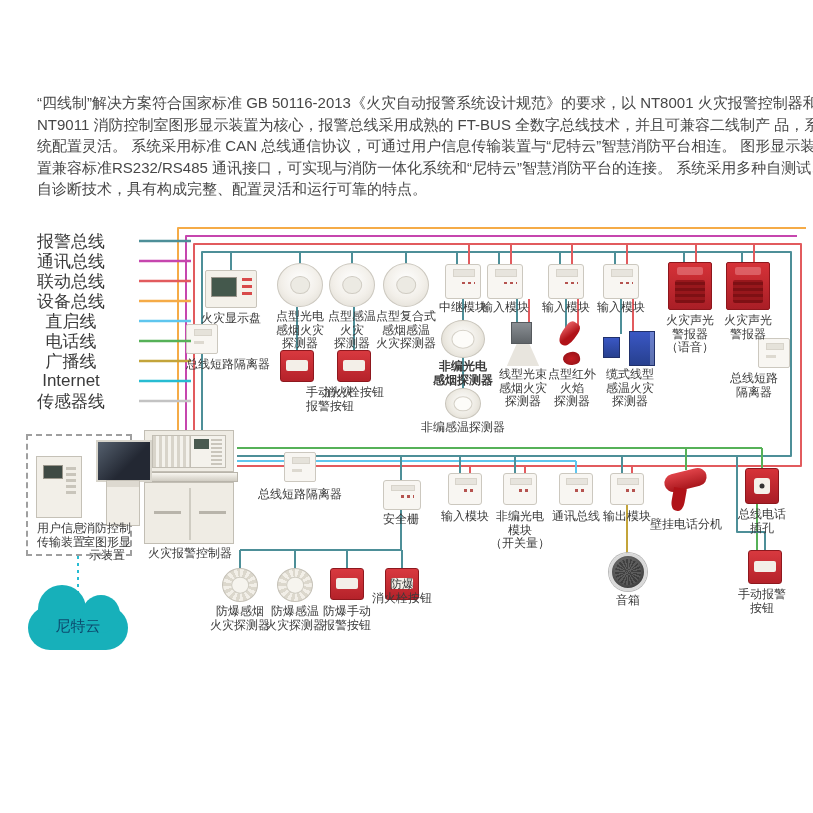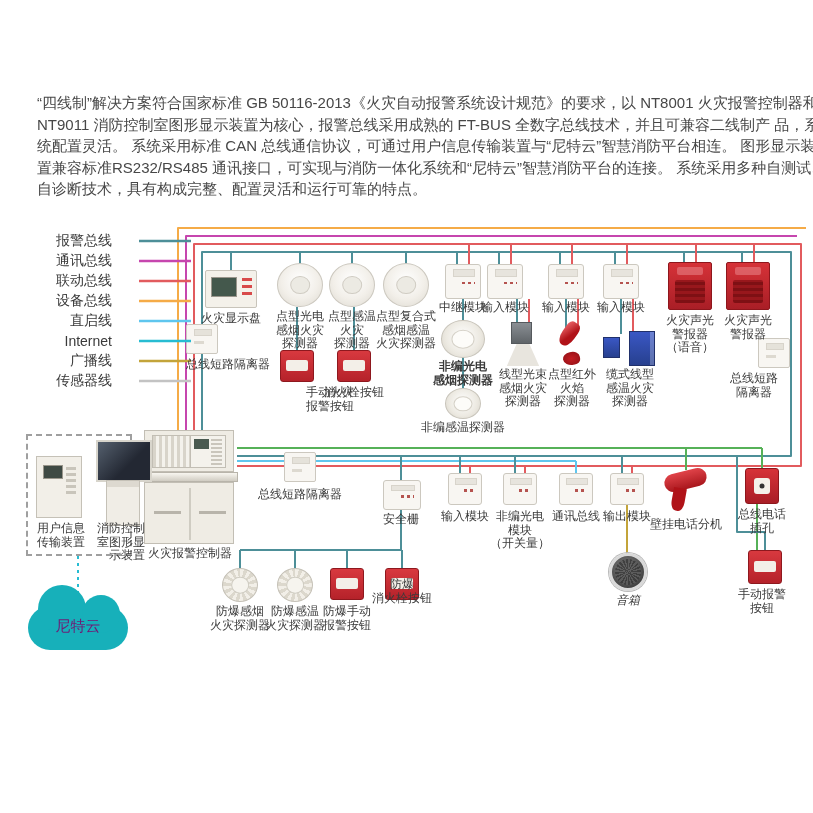--- a/index.html
+++ b/index.html
@@ -4,21 +4,21 @@
 <style>
   html,body{margin:0;padding:0;background:#fff;}
   *{box-sizing:border-box;}
   .stage{position:relative;width:813px;height:813px;background:#fff;overflow:hidden;
          font-family:"Liberation Sans","DejaVu Sans",sans-serif;}
   .intro{position:absolute;left:13px;top:92px;width:792px;font-size:15px;line-height:21.5px;
          color:#474747;white-space:pre-line;margin-left:24px;}
   
   .legend{position:absolute;left:30px;top:231px;z-index:4;}
   .legend-row{display:flex;align-items:center;height:20px;}
-  .legend-label{width:82px;text-align:right;font-size:14px;color:#3a3a3a;margin-right:27px;}
+  .legend-label{width:82px;text-align:center;font-size:17px;color:#3a3a3a;margin-right:27px;}
   .legend-swatch{width:52px;height:20px;display:block;}
   
   .wires{position:absolute;left:0;top:0;z-index:1;}
   .wires line,.wires polyline{stroke-width:2;fill:none;stroke-linejoin:round;}
   .wires .dash2{stroke-dasharray:3 4;}
   
   .lbl{position:absolute;transform:translateX(-50%);text-align:center;font-size:12px;
        line-height:13.5px;color:#3a3a3a;white-space:pre-line;z-index:5;}
   
   .dev{position:absolute;z-index:3;}
@@ -95,21 +95,21 @@
   .ctrl-body{position:absolute;left:4px;top:52px;width:90px;height:62px;background:#efece4;border:1px solid #c2beb4;}
   .ctrl-body::before{content:"";position:absolute;left:44px;top:5px;width:2px;height:52px;background:#cfccc2;}
   .ctrl-body::after{content:"";position:absolute;left:9px;top:28px;width:72px;height:3px;
        background:repeating-linear-gradient(90deg,#b8b4aa 0 27px,transparent 27px 45px);}
   
   .dash-box{position:absolute;left:26px;top:434px;width:106px;height:122px;border:2px dashed #9f9f9f;z-index:2;}
   
   .cloud{position:absolute;left:28px;top:606px;width:100px;height:44px;border-radius:26px;z-index:3;}
   .cloud::before{content:"";position:absolute;left:10%;top:-21px;width:48px;height:48px;border-radius:50%;background:inherit;}
   .cloud::after{content:"";position:absolute;right:8%;top:-11px;width:38px;height:38px;border-radius:50%;background:inherit;}
-  .cloud span{position:relative;z-index:1;display:block;text-align:center;color:#701a75;font-size:15px;line-height:40px;}
+  .cloud span{position:relative;z-index:1;display:block;text-align:center;color:#0c4a6e;font-size:15px;line-height:40px;}
 </style>
 </head>
 <body>
 
 <div class="stage">
 
   <div class="intro">“四线制”解决方案符合国家标准 GB 50116-2013《火灾自动报警系统设计规范》的要求，以 NT8001 火灾报警控制器和NT9011 消防控制室图形显示装置为核心，报警总线采用成熟的 FT-BUS 全数字总线技术，并且可兼容二线制产 品，系统配置灵活。 系统采用标准 CAN 总线通信协议，可通过用户信息传输装置与“尼特云”智慧消防平台相连。 图形显示装置兼容标准RS232/RS485 通讯接口，可实现与消防一体化系统和“尼特云”智慧消防平台的连接。 系统采用多种自测试、自诊断技术，具有构成完整、配置灵活和运行可靠的特点。</div>
 
   <div class="legend">
     <div class="legend-row">
@@ -136,29 +136,35 @@
           <line x1="0" y1="10" x2="52" y2="10" stroke-width="2.5" stroke="#f5ab47"></line>
         </svg>
     </div>
     <div class="legend-row">
       <span class="legend-label">直启线</span>
       <svg class="legend-swatch" width="52" height="20">
           <line x1="0" y1="10" x2="52" y2="10" stroke-width="2.5" stroke="#5fc6ee"></line>
         </svg>
     </div>
     <div class="legend-row">
+      <span class="legend-label">电话线</span>
+      <svg class="legend-swatch" width="52" height="20">
+          <line x1="0" y1="10" x2="52" y2="10" stroke-width="2.5" stroke="#56b158"></line>
+        </svg>
+    </div>
+    <div class="legend-row">
+      <span class="legend-label">广播线</span>
+      <svg class="legend-swatch" width="52" height="20">
+          <line x1="0" y1="10" x2="52" y2="10" stroke-width="2.5" stroke="#c3a43a"></line>
+        </svg>
+    </div>
+    <div class="legend-row">
       <span class="legend-label">Internet</span>
       <svg class="legend-swatch" width="52" height="20">
           <line x1="0" y1="10" x2="52" y2="10" stroke-width="2.5" class="dash2" stroke="#27bcd2"></line>
-        </svg>
-    </div>
-    <div class="legend-row">
-      <span class="legend-label">广播线</span>
-      <svg class="legend-swatch" width="52" height="20">
-          <line x1="0" y1="10" x2="52" y2="10" stroke-width="2.5" stroke="#c3a43a"></line>
         </svg>
     </div>
     <div class="legend-row">
       <span class="legend-label">传感器线</span>
       <svg class="legend-swatch" width="52" height="20">
           <line x1="0" y1="10" x2="52" y2="10" stroke-width="2.5" stroke="#c3c3c3"></line>
         </svg>
     </div>
   </div>
 
@@ -309,32 +315,32 @@
 探测器</div>
   <div class="lbl" style="left:572px;top:368px;">点型红外
 火焰
 探测器</div>
   <div class="lbl" style="left:630px;top:368px;">缆式线型
 感温火灾
 探测器</div>
   <div class="lbl" style="left:190px;top:547px;">火灾报警控制器</div>
   <div class="lbl" style="left:61px;top:522px;text-align:right;">用户信息
 传输装置</div>
-  <div class="lbl" style="left:121px;top:522px;text-align:right;">消防控制
+  <div class="lbl" style="left:107px;top:522px;">消防控制
 室图形显
 示装置</div>
   <div class="lbl" style="left:300px;top:488px;">总线短路隔离器</div>
   <div class="lbl" style="left:401px;top:513px;">安全栅</div>
   <div class="lbl" style="left:465px;top:510px;">输入模块</div>
   <div class="lbl" style="left:520px;top:510px;">非编光电
 模块
 （开关量）</div>
   <div class="lbl" style="left:576px;top:510px;">通讯总线</div>
   <div class="lbl" style="left:627px;top:510px;">输出模块</div>
-  <div class="lbl" style="left:628px;top:594px;font-style:italic;">音箱</div>
+  <div class="lbl" style="left:628px;top:594px;">音箱</div>
   <div class="lbl" style="left:686px;top:518px;">壁挂电话分机</div>
   <div class="lbl" style="left:762px;top:508px;">总线电话插孔</div>
   <div class="lbl" style="left:762px;top:588px;">手动报警按钮</div>
   <div class="lbl" style="left:240px;top:605px;">防爆感烟
 火灾探测器</div>
   <div class="lbl" style="left:295px;top:605px;">防爆感温
 火灾探测器</div>
   <div class="lbl" style="left:347px;top:605px;">防爆手动
 报警按钮</div>
   <div class="lbl" style="left:402px;top:578px;">防爆

